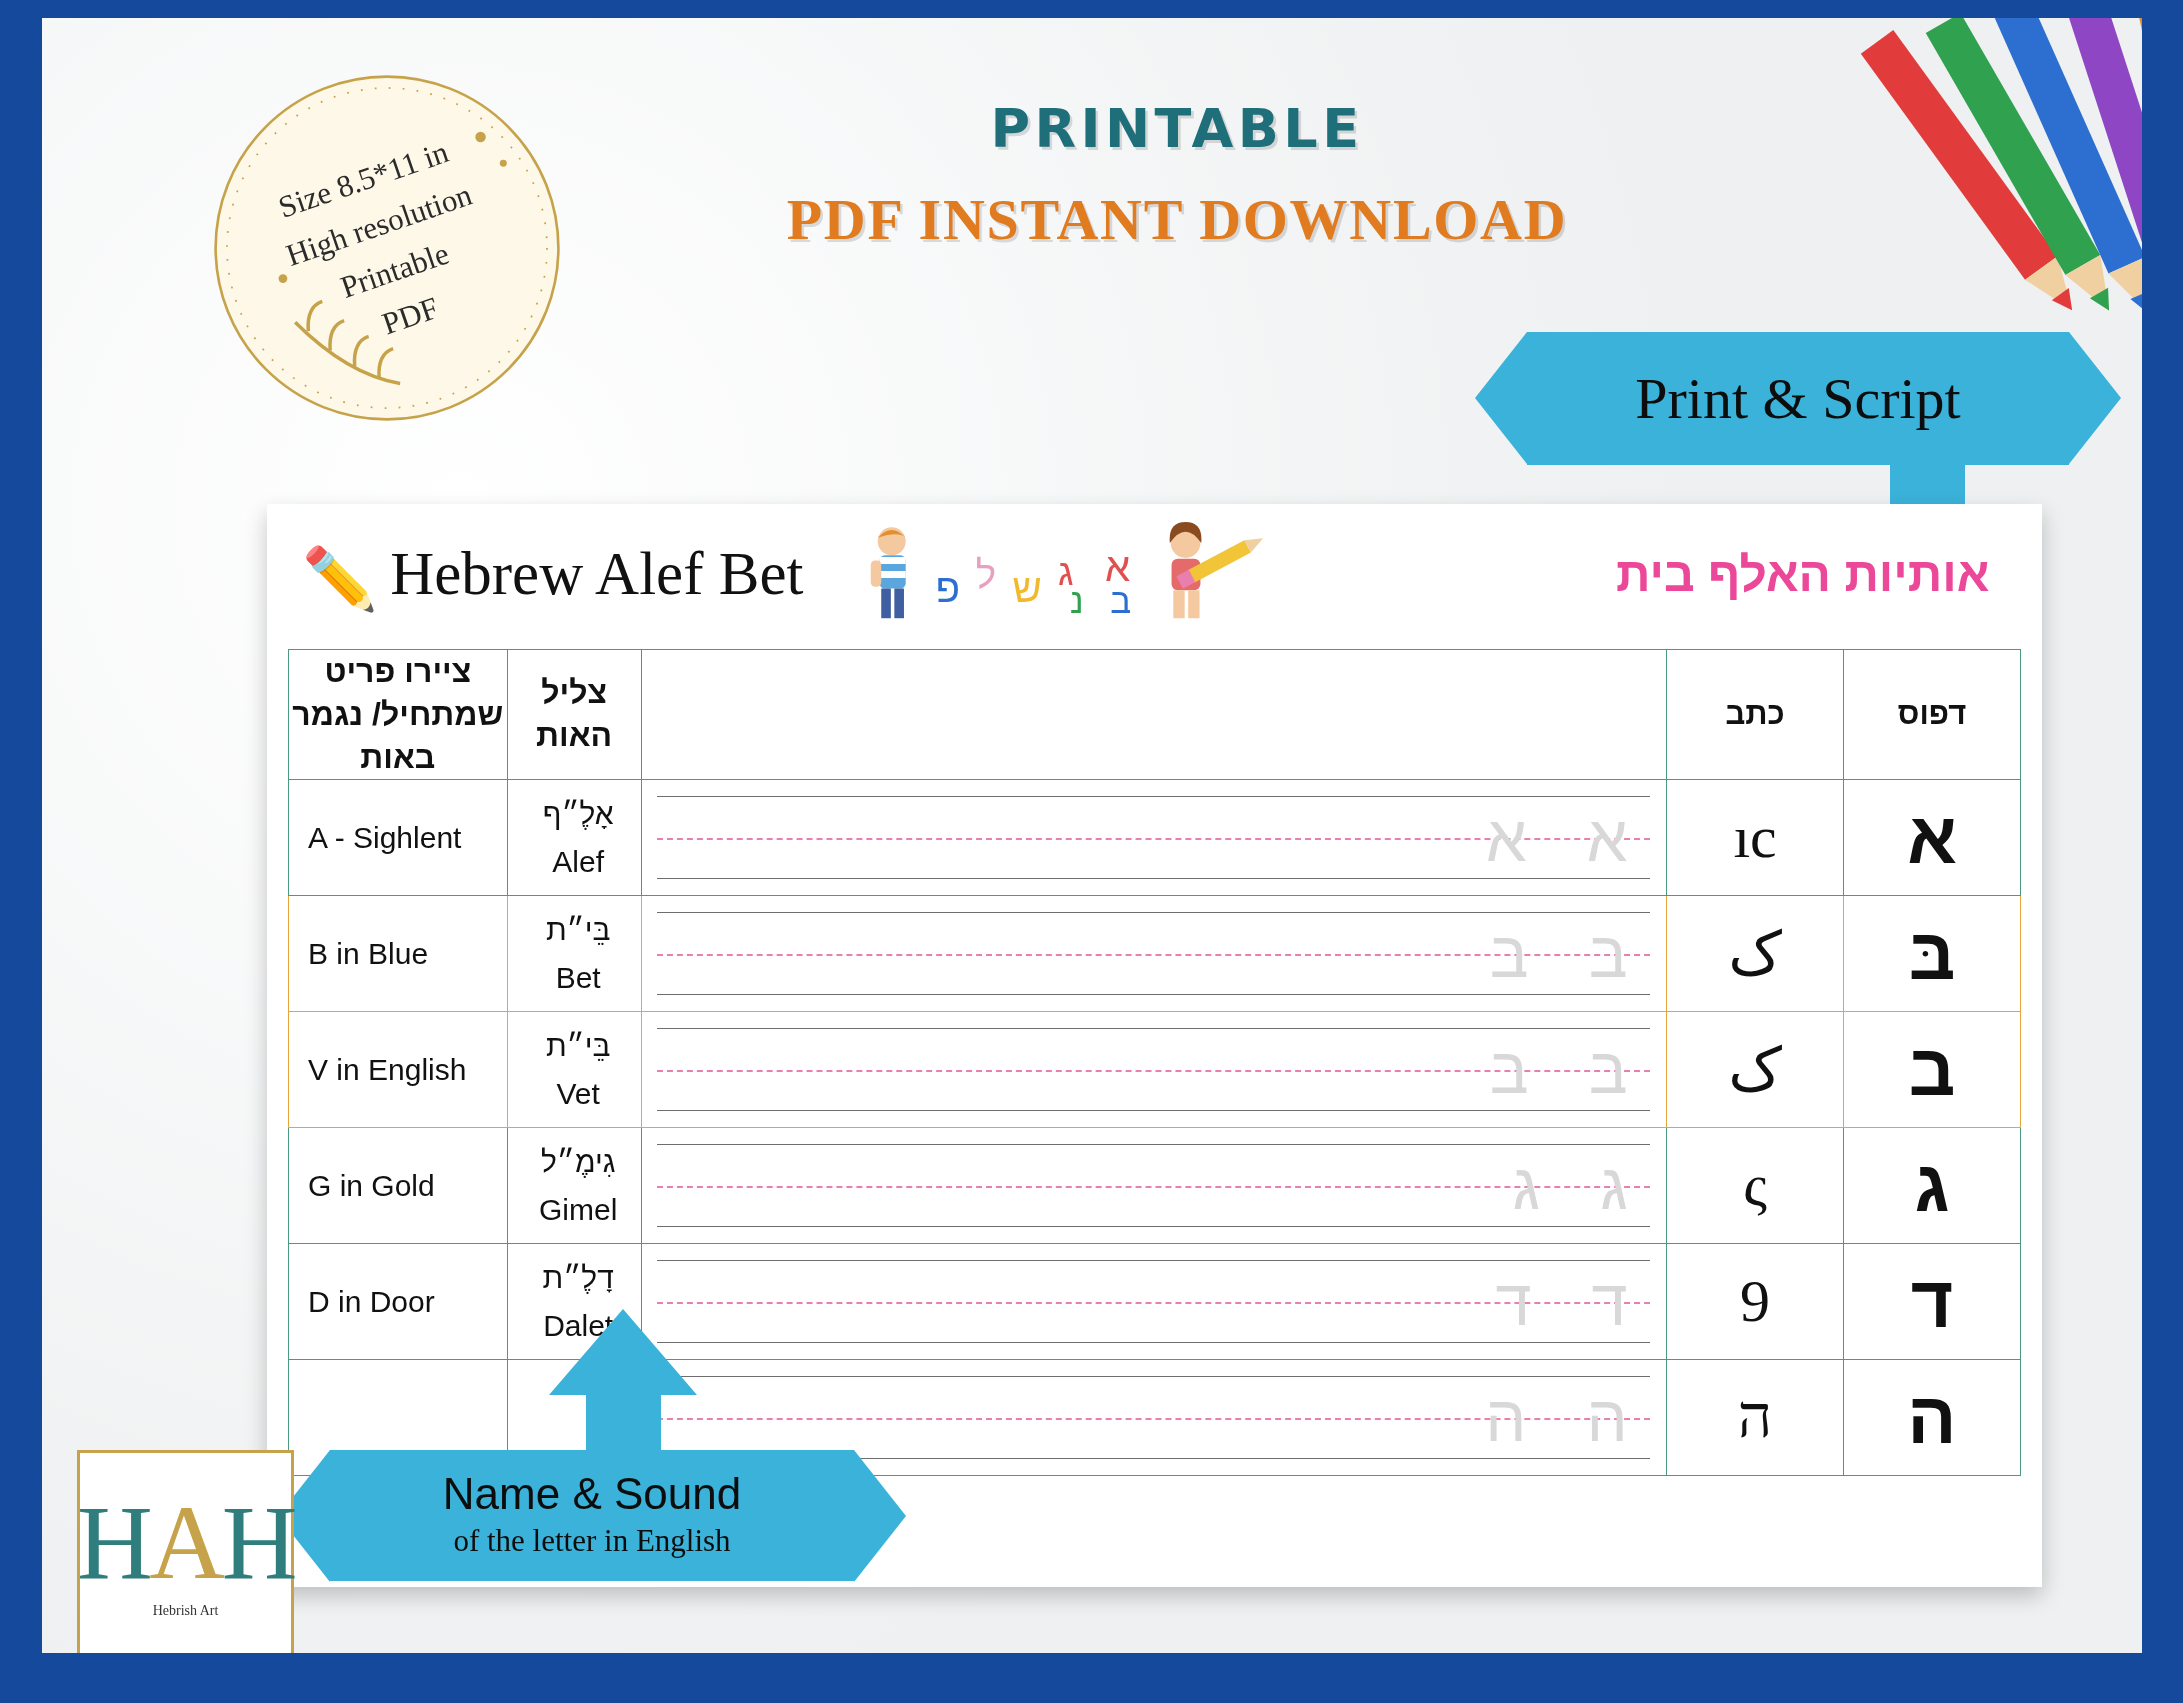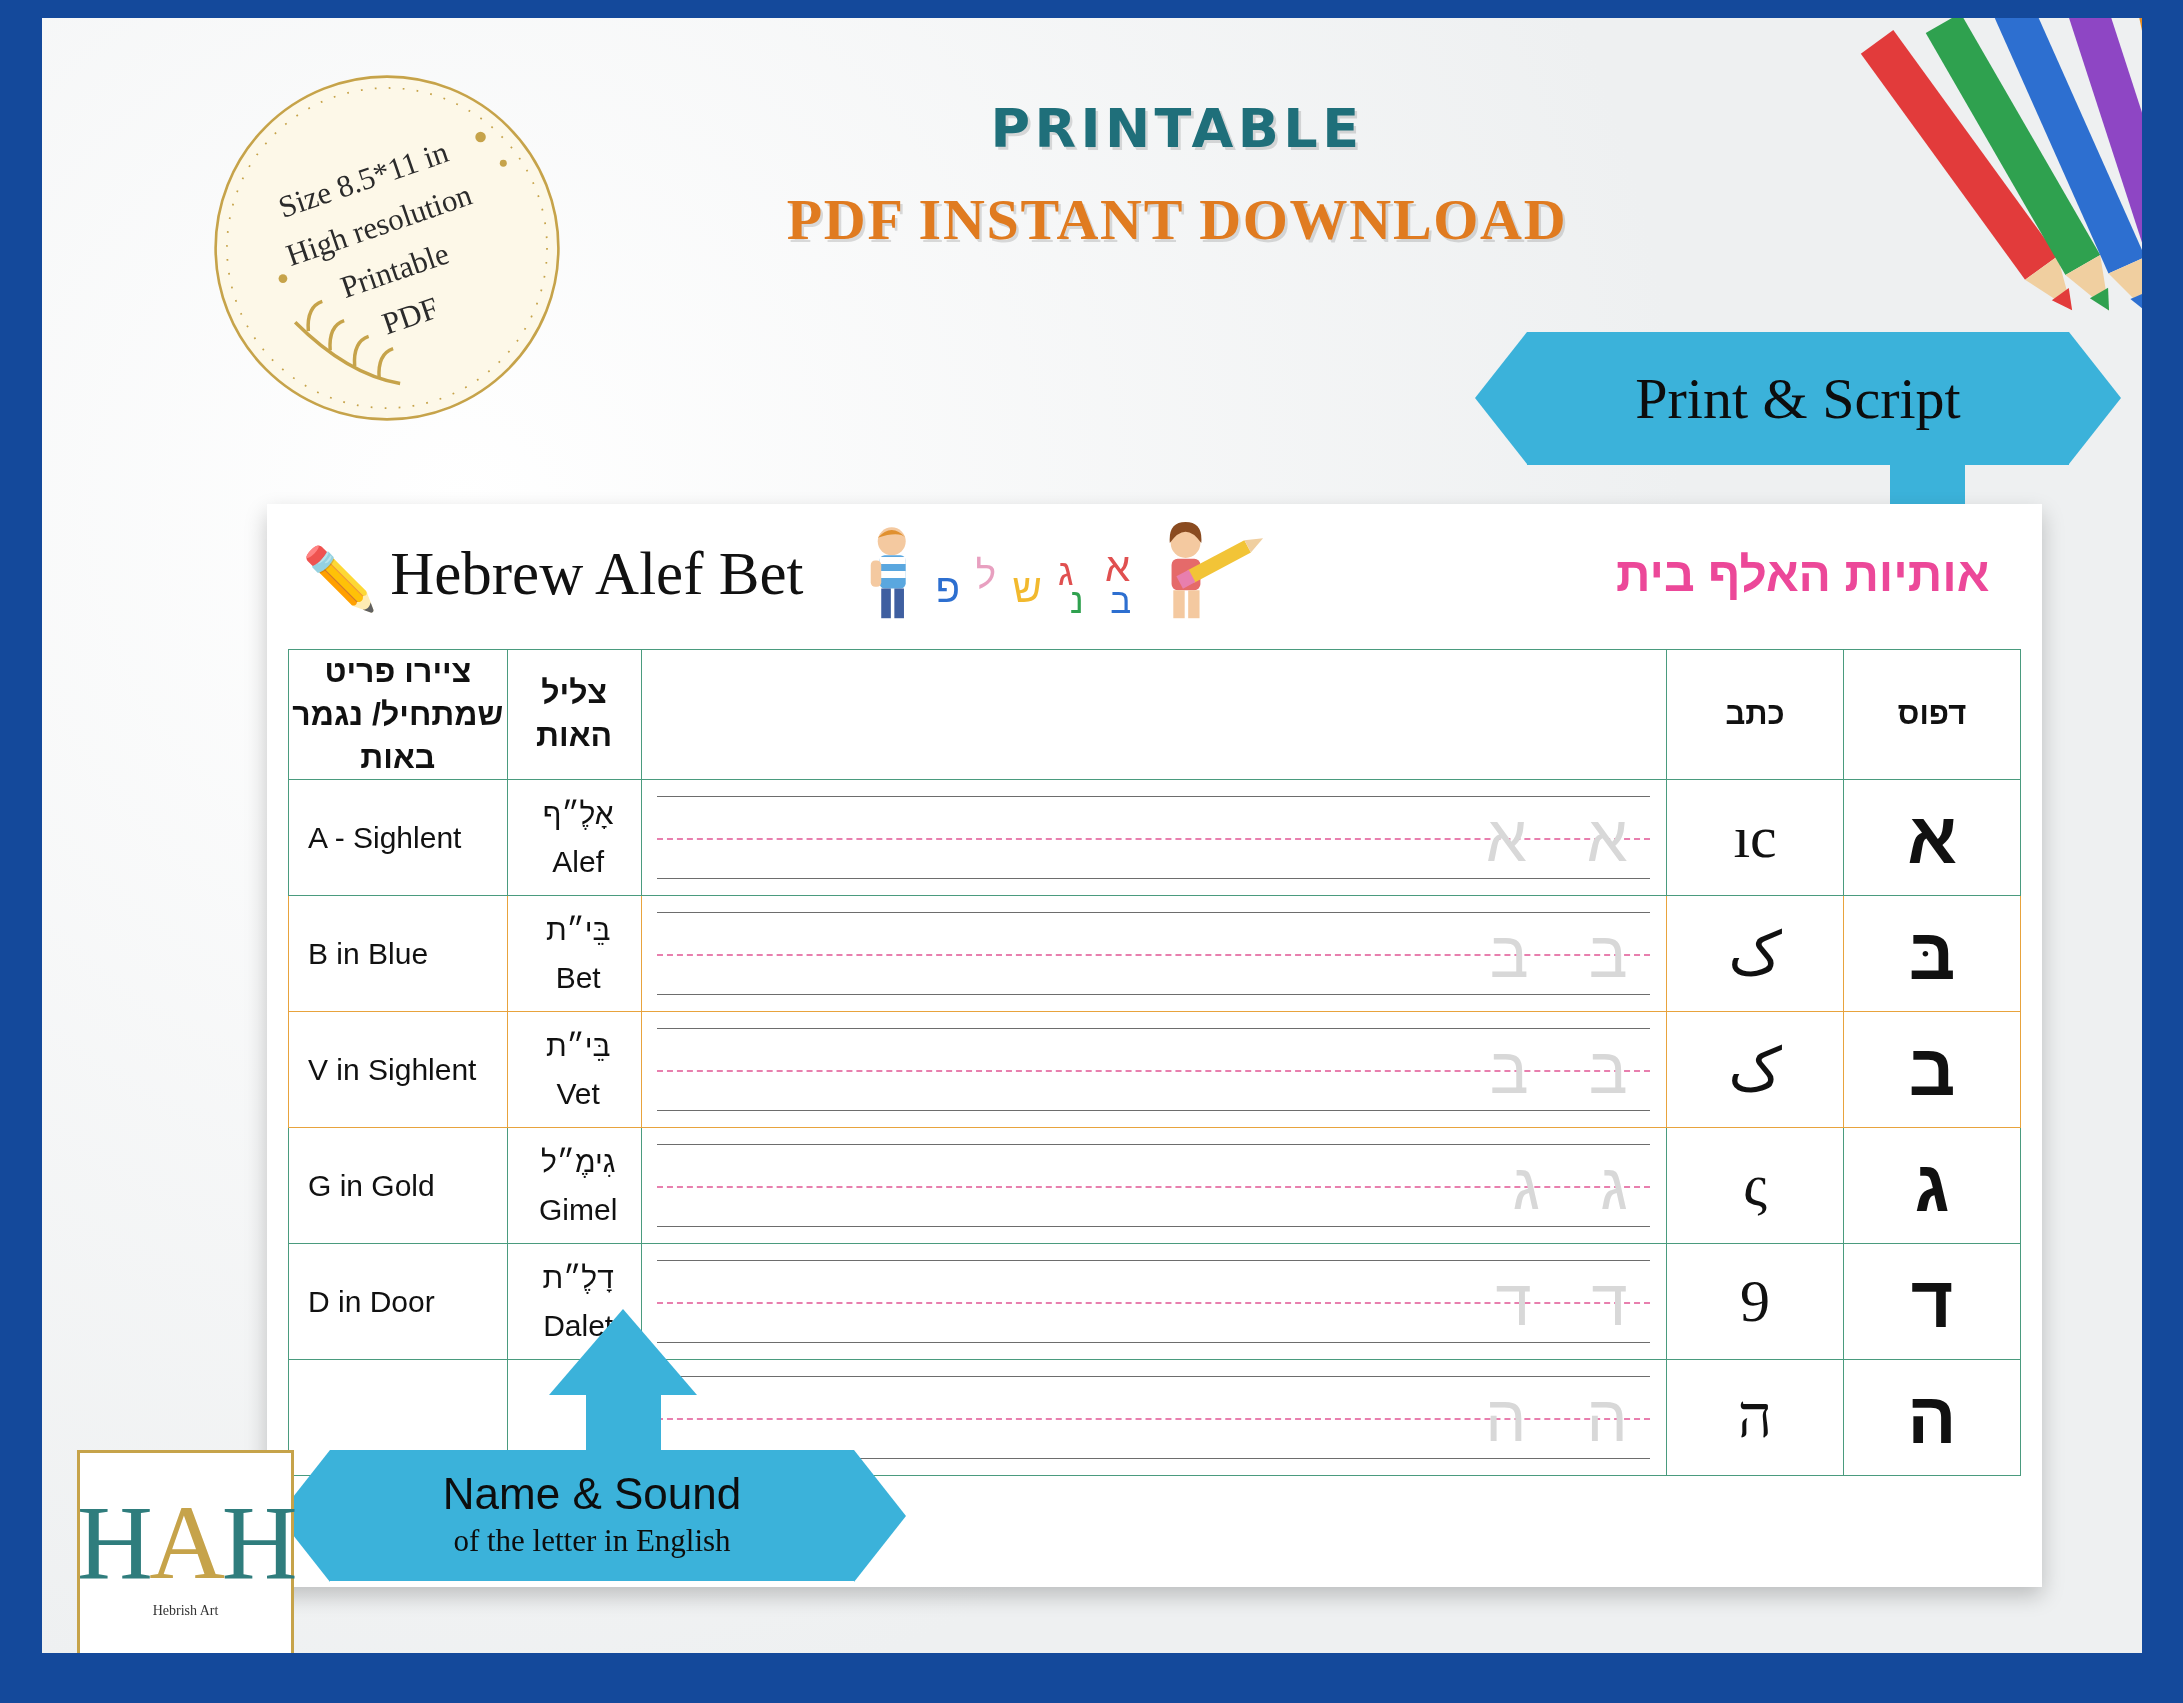--- a/index.html
+++ b/index.html
@@ -575,21 +575,21 @@
                   <div class="dashed-mid"></div>
                   <div class="solid-bottom"></div>
               </div>
               <div class="ghost">ב ב</div>
             </td>
             <td class="ktav"><span>ک</span></td>
             <td class="dfus"><span>בּ</span></td>
           </tr>
 
           <tr class="highlight">
-            <td class="english">V in Sighlent</td>
+            <td class="english">V in English</td>
             <td class="sound">
               <span class="he">בֵּי״ת</span>
               <span class="en">Vet</span>
             </td>
             <td class="practice">
               <div class="lines">
                 <div class="solid-top"></div>
                   <div class="dashed-mid"></div>
                   <div class="solid-bottom"></div>
               </div>

